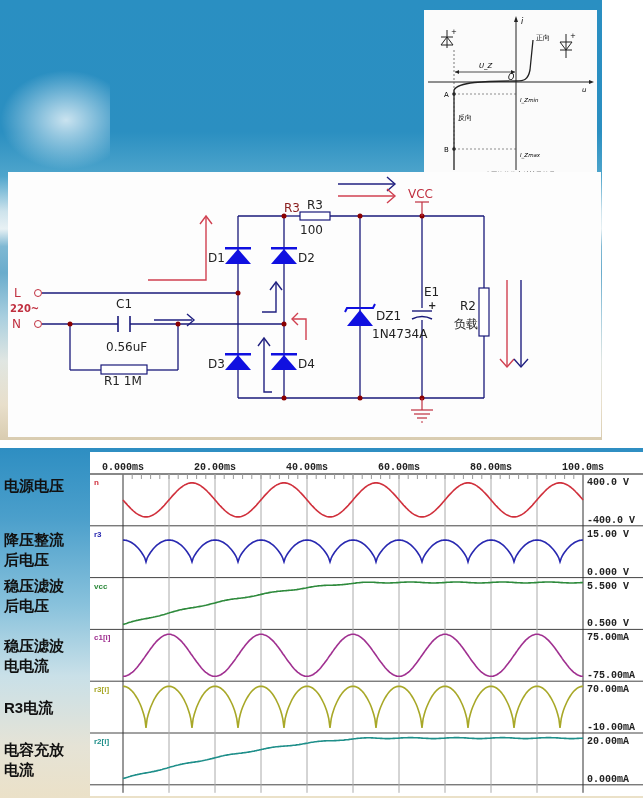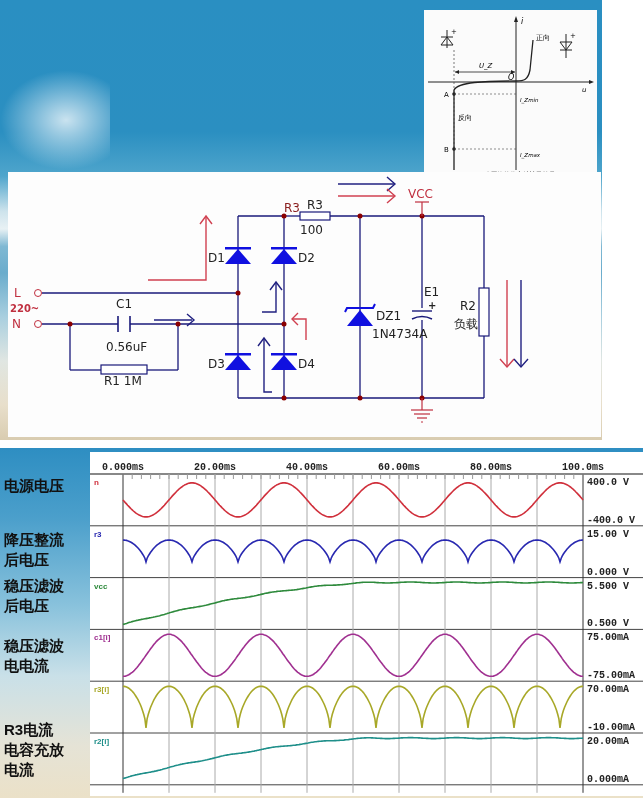--- a/index.html
+++ b/index.html
@@ -201,21 +201,21 @@
     </g>
   </svg>
 </div>
 
 <div id="bottom-panel"></div>
 
 <div class="row-label" style="top:476px;"><span>电源电压</span></div>
 <div class="row-label" style="top:530px;"><span>降压整流</span><br><span>后电压</span></div>
 <div class="row-label" style="top:576px;"><span>稳压滤波</span><br><span>后电压</span></div>
 <div class="row-label" style="top:636px;"><span>稳压滤波</span><br><span>电电流</span></div>
-<div class="row-label" style="top:720px;"><span>R3电流</span></div>
+<div class="row-label" style="top:698px;"><span>R3电流</span></div>
 <div class="row-label" style="top:740px;"><span>电容充放</span><br><span>电流</span></div>
 
 <div id="chart-frame">
   <svg id="chart" width="553" height="344" viewBox="0 0 553 344">
     <g id="grid">
         <line x1="0" y1="22" x2="553" y2="22" stroke="#888" stroke-width="2"></line>
         <line x1="0" y1="73.8" x2="553" y2="73.8" stroke="#444" stroke-width="1"></line>
         <line x1="0" y1="125.6" x2="553" y2="125.6" stroke="#444" stroke-width="1"></line>
         <line x1="0" y1="177.39999999999998" x2="553" y2="177.39999999999998" stroke="#444" stroke-width="1"></line>
         <line x1="0" y1="229.2" x2="553" y2="229.2" stroke="#444" stroke-width="1"></line>

